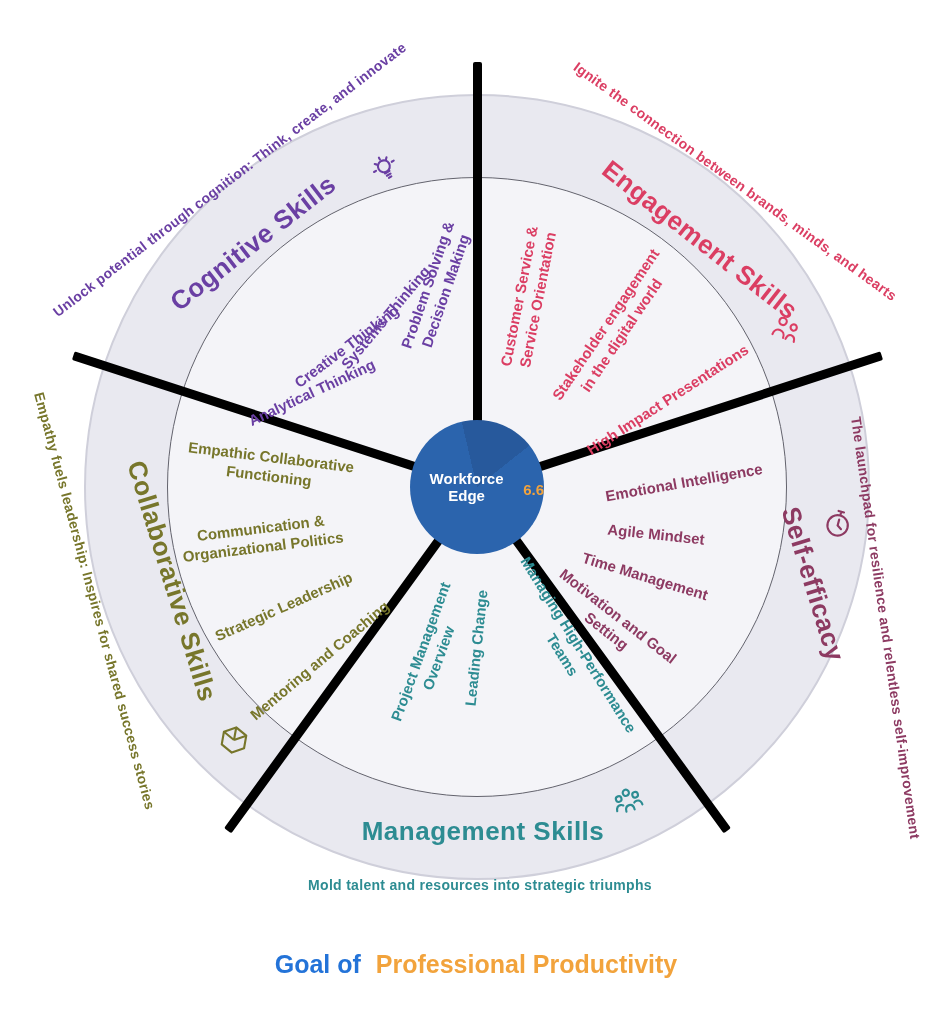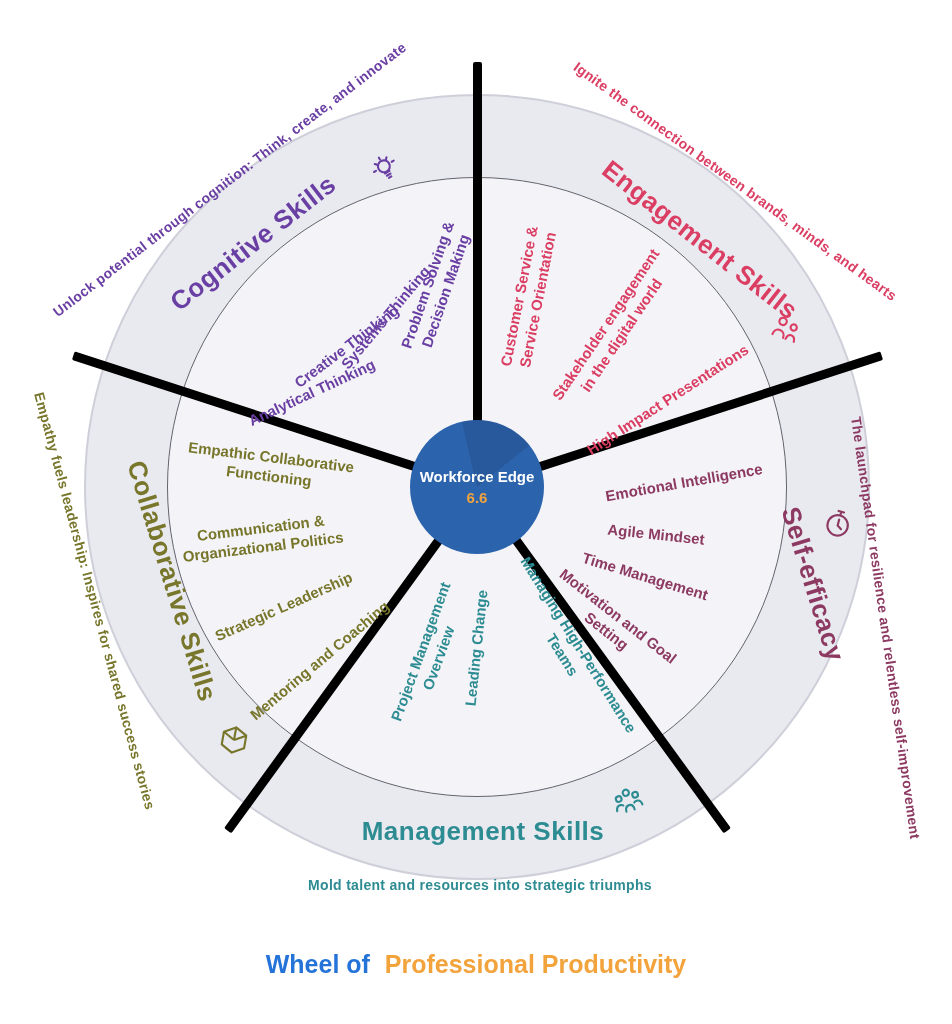--- a/index.html
+++ b/index.html
@@ -17,21 +17,21 @@
     background:#f4f4f8;border:1.5px solid #63636d;box-sizing:border-box;z-index:2;
   }
   
   .spoke{
     position:absolute;left:472.5px;top:62px;width:9px;height:425px;background:#000;
     transform-origin:50% 100%;z-index:3;border-radius:2px;
   }
   .center-circle{
     position:absolute;left:410px;top:420px;width:134px;height:134px;border-radius:50%;
     background:conic-gradient(from 210deg,#2b64ad 0 38%,#27599c 38% 56%,#2b64ad 56%);
-    z-index:4;display:flex;flex-direction:column;align-items:center;justify-content:center;
+    z-index:4;display:flex;flex-direction:row;align-items:center;justify-content:center;
     text-align:center;
   }
   .center-line1{color:#ffffff;font-weight:700;font-size:15px;}
   .center-line2{color:#f2a33c;font-weight:700;font-size:15px;margin-top:4px;}
   
   .t{
     position:absolute;transform:translate(-50%,-50%) rotate(var(--r,0deg));
     white-space:nowrap;font-weight:700;font-size:15px;z-index:5;text-align:center;line-height:1.25;
   }
   .sector-title{font-size:26px;letter-spacing:.5px;font-weight:700;}
@@ -157,16 +157,16 @@
     <div>Functioning</div>
   </div>
   <div class="t collab" style="left:262px;top:538px;--r:-7deg;">
     <div>Communication &amp;</div>
     <div>Organizational Politics</div>
   </div>
   <div class="t collab" style="left:284px;top:607px;--r:-24deg;">Strategic Leadership</div>
   <div class="t collab" style="left:320px;top:661px;--r:-40deg;">Mentoring and Coaching</div>
 
   <div class="caption">
-    <span class="cap-prefix">Wheel of </span><span class="cap-highlight">Professional Productivity</span>
+    <span class="cap-prefix">Goal of </span><span class="cap-highlight">Professional Productivity</span>
   </div>
 
 </div>
 
 </body></html>

